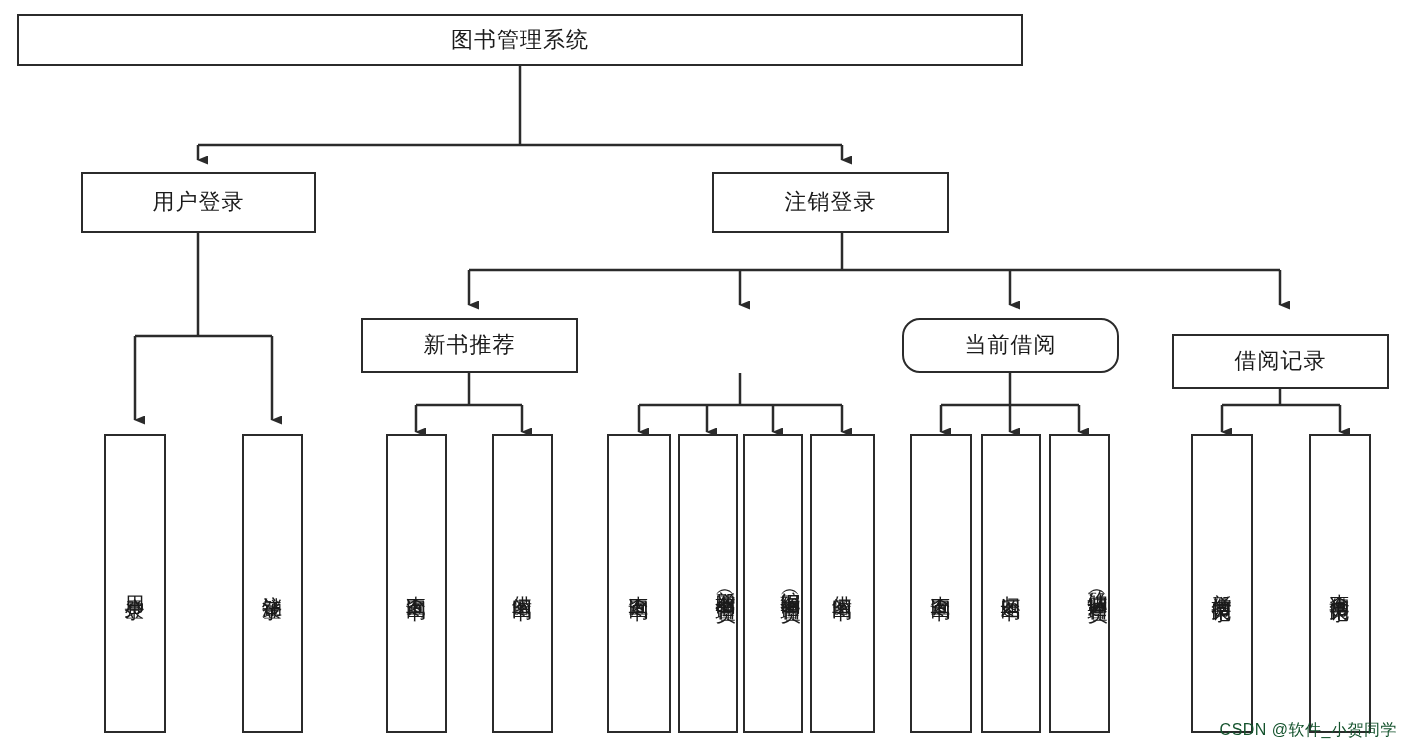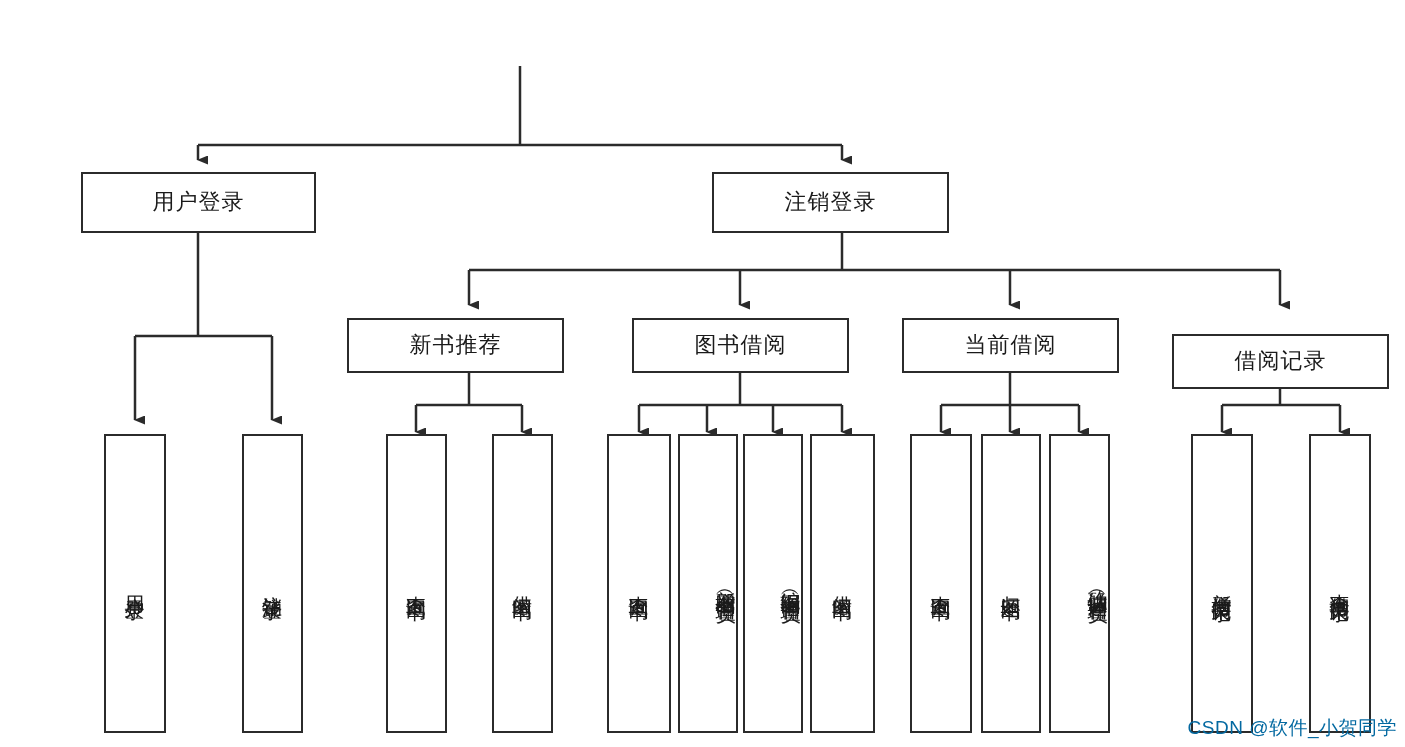--- a/index.html
+++ b/index.html
@@ -49,22 +49,22 @@
     align-items: flex-start;
     justify-content: center;
   }
   .node.vert.centered {
     align-items: center;
   }
   #watermark {
     position: absolute;
     right: 8px;
     bottom: 6px;
-    font-size: 19px;
-    color: #0369a1;
+    font-size: 16px;
+    color: #14532d;
     letter-spacing: 0.5px;
     white-space: nowrap;
     pointer-events: none;
   }
 </style>
 </head>
 <body>
 
 <div id="canvas">
 
@@ -112,27 +112,27 @@
       <path d="M 1010 405 L 1010 432" marker-end="url(#arrowhead)"></path>
       <path d="M 1079 405 L 1079 432" marker-end="url(#arrowhead)"></path>
 
       <path d="M 1280 373 L 1280 405"></path>
       <path d="M 1222 405 L 1340 405"></path>
       <path d="M 1222 405 L 1222 432" marker-end="url(#arrowhead)"></path>
       <path d="M 1340 405 L 1340 432" marker-end="url(#arrowhead)"></path>
     </g>
   </svg>
 
+  <div class="node horiz" style="left:17px; top:14px; width:1006px; height:52px;">图书管理系统</div>
 
   <div class="node horiz" style="left:81px; top:172px; width:235px; height:61px;">用户登录</div>
   <div class="node horiz" style="left:712px; top:172px; width:237px; height:61px;">注销登录</div>
 
-  <div class="node horiz" style="left:347px; top:318px; width:217px; height:55px;">新书推荐</div>
-  <div class="node horiz" style="left:632px; top:318px; width:217px; height:55px;">图书借阅</div>
-  <div class="node horiz" style="left:902px; top:318px; width:217px; height:55px;">当前借阅</div>
+  <div class="node horiz" style="left:361px; top:318px; width:217px; height:55px;">新书推荐</div>
+  <div class="node horiz" style="left:902px; top:318px; width:217px; height:55px;border-radius:18px;">当前借阅</div>
   <div class="node horiz" style="left:1172px; top:318px; width:217px; height:55px;margin-top:16px;">借阅记录</div>
 
   <div class="node vert centered" style="left:104px; top:434px; width:62px; height:299px;">用户登录</div>
   <div class="node vert centered" style="left:242px; top:434px; width:61px; height:299px;">注销登录</div>
 
   <div class="node vert centered" style="left:386px; top:434px; width:61px; height:299px;">查询图书</div>
   <div class="node vert centered" style="left:492px; top:434px; width:61px; height:299px;">借阅图书</div>
 
   <div class="node vert centered" style="left:607px; top:434px; width:64px; height:299px;">查询图书</div>
   <div class="node vert" style="left:678px; top:434px; width:60px; height:299px;">新增图书（管理员）</div>

